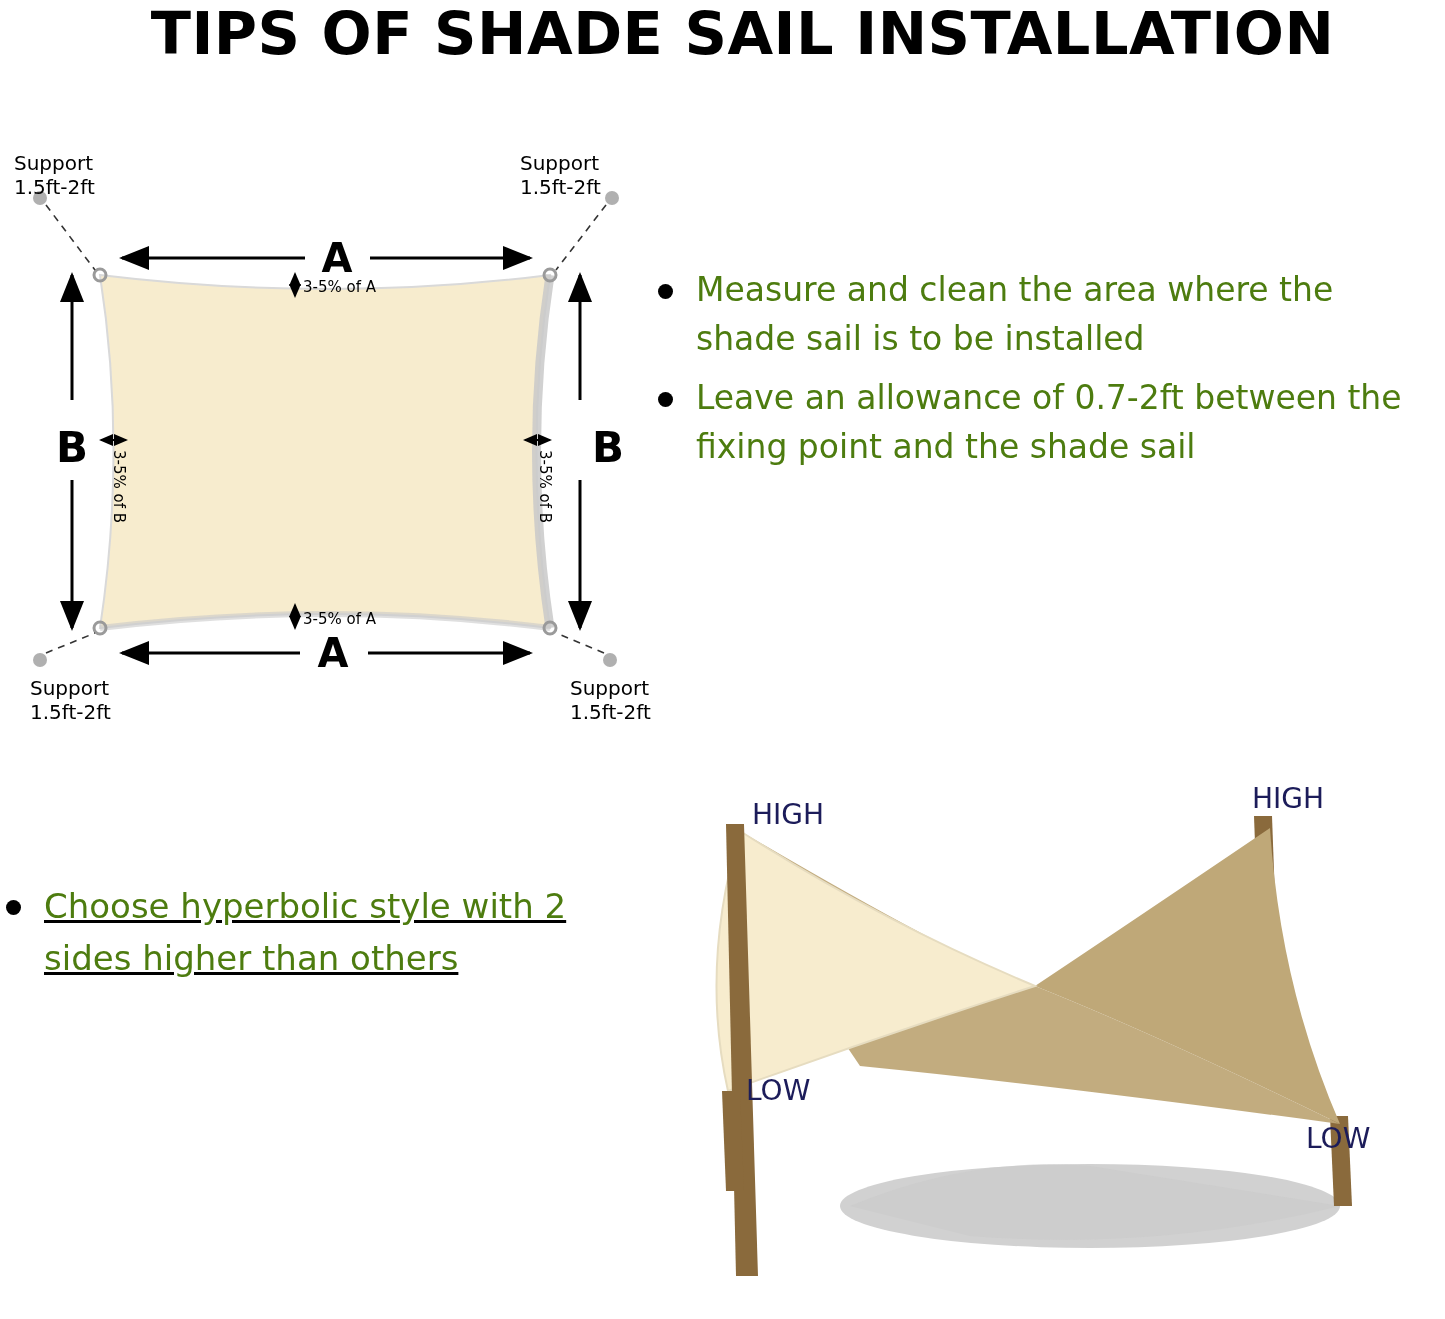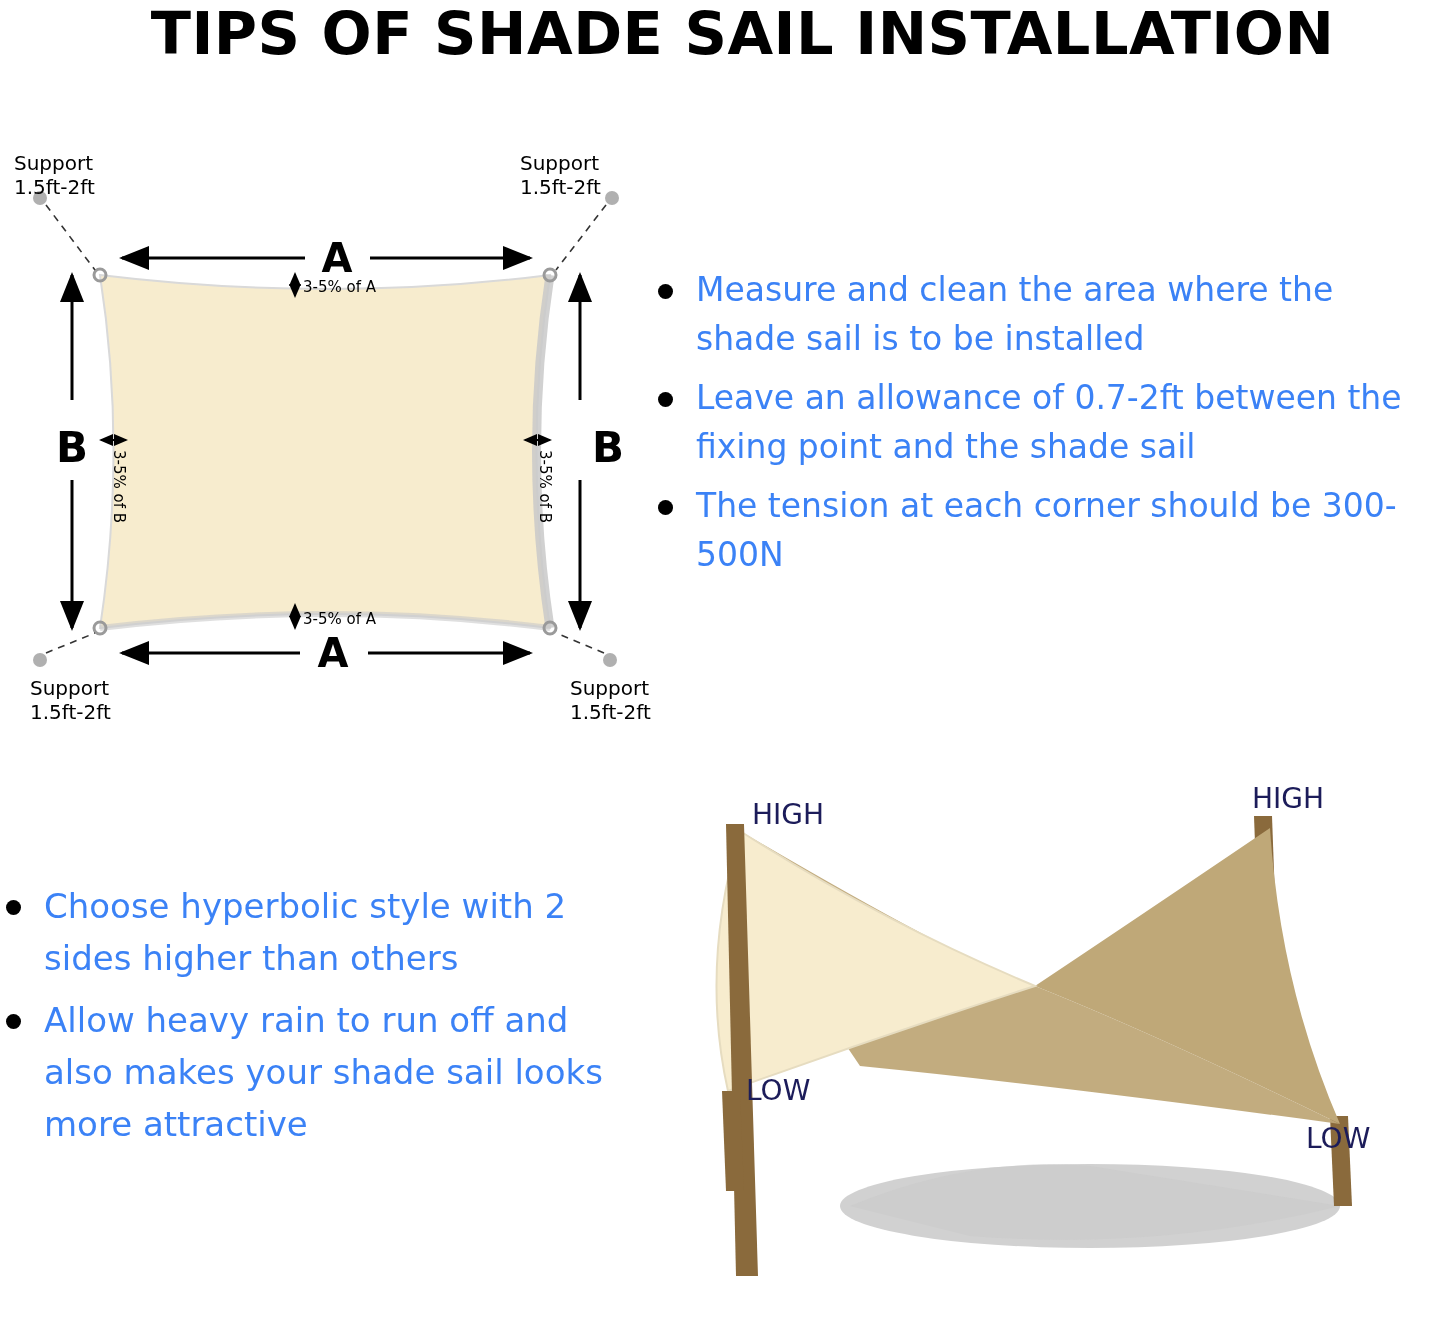--- a/index.html
+++ b/index.html
@@ -60,41 +60,42 @@
     margin: 0;
     padding: 0;
   }
   .bullet-list li {
     position: relative;
     padding-left: 44px;
     margin-bottom: 10px;
     font-size: 33px;
     line-height: 49px;
     font-family: "DejaVu Sans", sans-serif;
-    color: #3b82f6;
+    color: #4d7c0f;
   }
   .bullet-list li .dot {
     position: absolute;
     left: 6px;
     top: 19px;
     width: 15px;
     height: 15px;
     background: #000;
     border-radius: 50%;
   }
 
   #list-right {
     left: 652px;
     top: 265px;
     width: 790px;
   }
   #list-left {
     left: 0px;
     top: 880px;
     width: 620px;
+    text-decoration: underline;
   }
   #list-left li {
     font-size: 34px;
     line-height: 52px;
   }
   #list-left li .dot {
     top: 20px;
   }
 
   
@@ -212,34 +213,26 @@
 
   <ul class="bullet-list" id="list-right">
     <li>
       <span class="dot"></span>
       <span>Measure and clean the area where the shade sail is to be installed</span>
     </li>
     <li>
       <span class="dot"></span>
       <span>Leave an allowance of 0.7-2ft between the fixing point and the shade sail</span>
     </li>
-    <li>
-      <span class="dot"></span>
-      <span>The tension at each corner should be 300-500N</span>
-    </li>
   </ul>
 
   <ul class="bullet-list" id="list-left">
     <li>
       <span class="dot"></span>
       <span>Choose hyperbolic style with 2 sides higher than others</span>
-    </li>
-    <li>
-      <span class="dot"></span>
-      <span>Allow heavy rain to run off and also makes your shade sail looks more attractive</span>
     </li>
   </ul>
 
   <div class="diagram-bottom">
     <svg width="805" height="559" viewBox="0 0 805 559" xmlns="http://www.w3.org/2000/svg">
 
       <ellipse cx="450" cy="470" rx="250" ry="42" fill="#c9c9c9" opacity="0.85"></ellipse>
       <path d="M 210 470 Q 330 420 450 430 L 700 470 Q 520 515 330 500 Z" fill="#c9c9c9" opacity="0.6"></path>
 
       <g>

